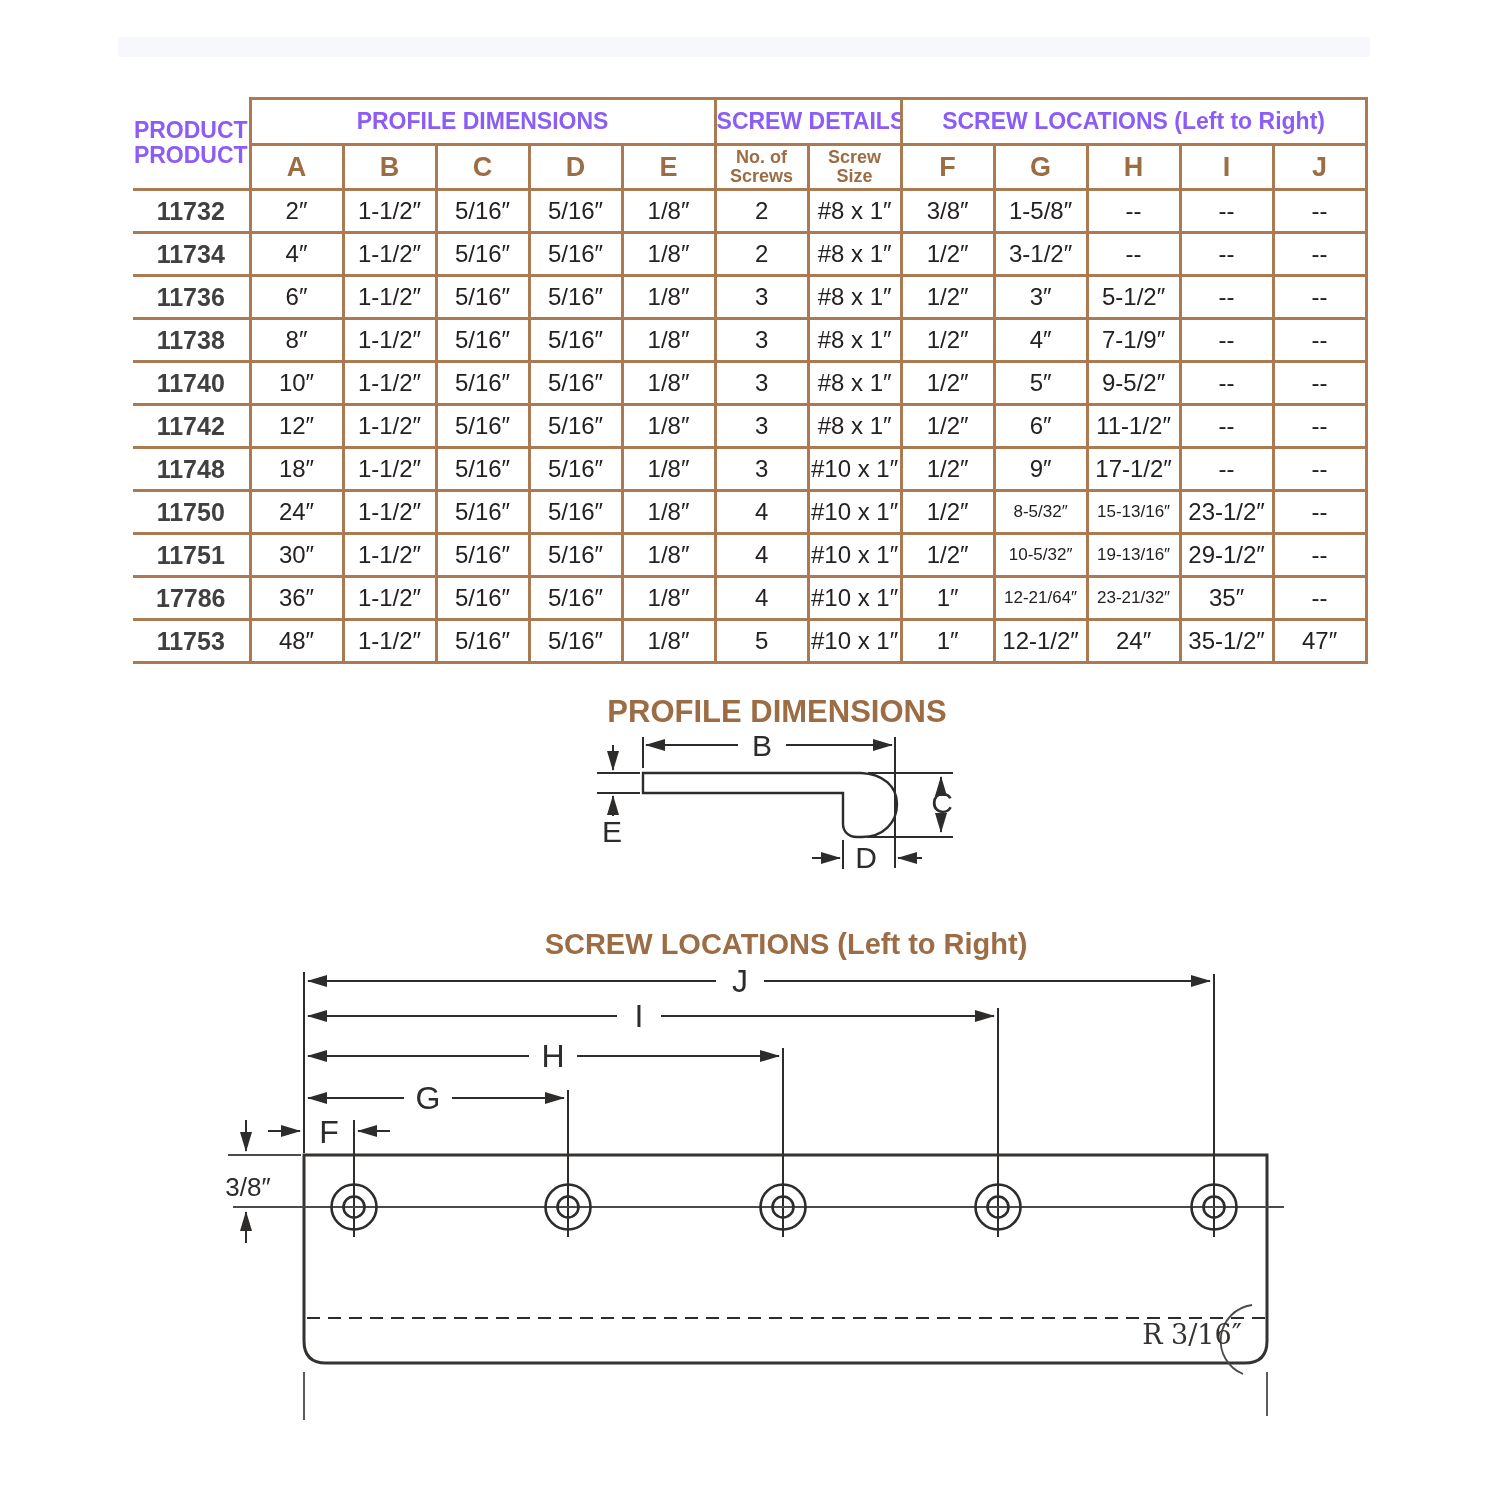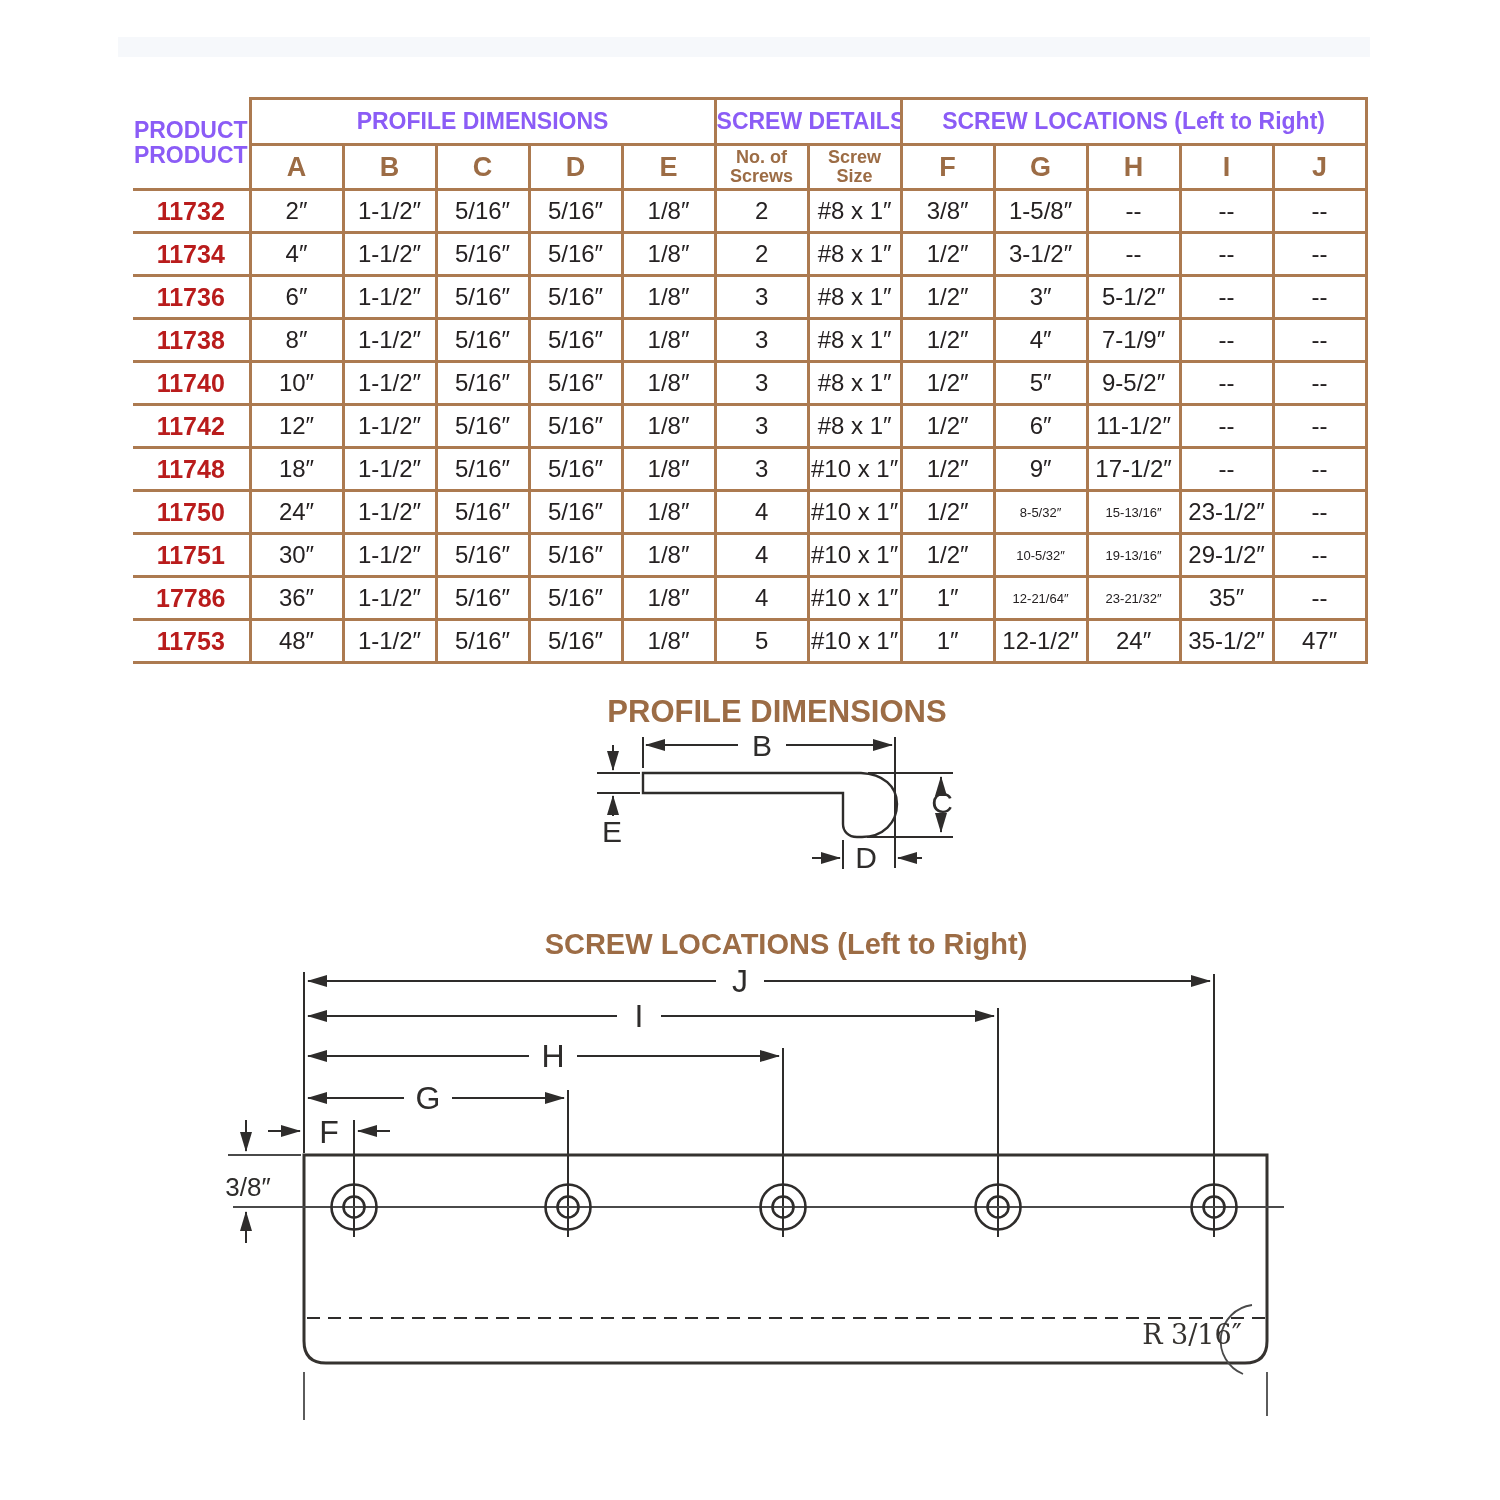--- a/index.html
+++ b/index.html
@@ -23,23 +23,23 @@
   .spec th, .spec td {
     border:3px solid #ac7a50; text-align:center; vertical-align:middle;
     padding:0; overflow:hidden; white-space:nowrap;
   }
   .spec .prodhead { border-left:none; border-top:none;
     color:#9c6c45; font-weight:bold; font-size:25px; line-height:1.12; }
   .spec tr.grouprow th { height:43px; color:#8b5cf6; font-weight:bold; font-size:23px; }
   .spec tr.subrow th { height:42px; color:#9c6c45; font-weight:bold; font-size:27px; }
   .spec tr.subrow th.twoline { font-size:18px; line-height:1.08; }
   .spec tbody tr { height:43px; }
-  .spec tbody th.prod { border-left:none; font-weight:bold; font-size:25px; color:#b91c1c; }
+  .spec tbody th.prod { border-left:none; font-weight:bold; font-size:25px; color:#404040; }
   .spec tbody td { font-size:24px; color:#252122; }
-  .spec tbody td.sm { font-size:13px;margin-top:40px; }
+  .spec tbody td.sm { font-size:17px;margin-top:40px; }
 
   
   .fig-title {
     position:absolute; text-align:center; font-weight:bold; color:#9c6c45;
     letter-spacing:0px; white-space:nowrap;
   }
   #profile-title { left:527px; top:694px; width:500px; font-size:31px; }
   #screw-title   { left:486px; top:928px; width:600px; font-size:29px; }
 
   

